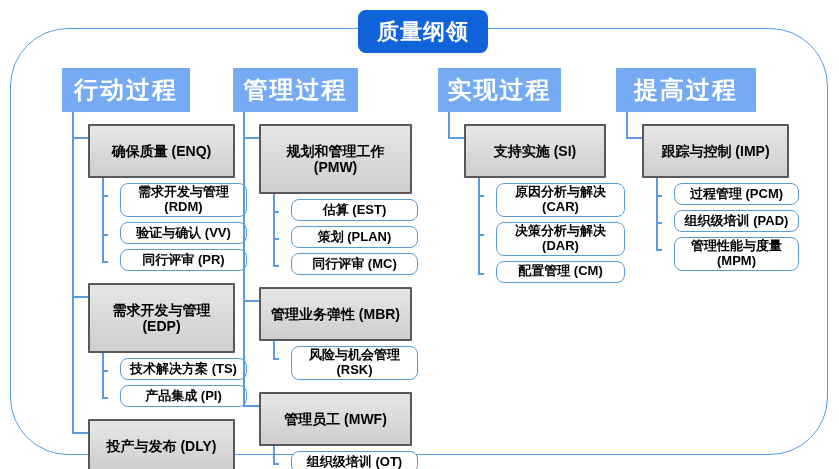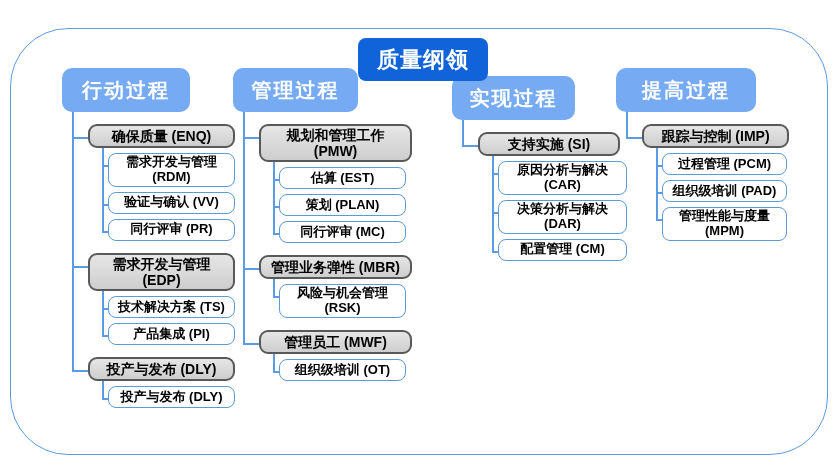--- a/index.html
+++ b/index.html
@@ -15,54 +15,54 @@
   body{font-family:"Liberation Sans","DejaVu Sans",sans-serif;}
   #canvas{position:relative;width:839px;height:469px;background:#fff;overflow:hidden;}
 
   
   .frame{position:absolute;left:10px;top:28px;width:816px;height:425px;
     border:1.5px solid var(--c-line);border-radius:58px;background:#fff;}
 
   
   .title{position:absolute;left:358px;top:10px;width:130px;height:43px;z-index:3;
     background:var(--c-title);border-radius:8px;color:#fff;font-size:22px;font-weight:bold;
-    display:flex;align-items:center;justify-content:center;letter-spacing:1px;margin-top:28px;}
+    display:flex;align-items:center;justify-content:center;letter-spacing:1px;}
 
   
   .column{position:absolute;top:68px;z-index:2;}
   .col1{left:62px;}  .col1{--head-w:128px;--gray-w:147px;--white-w:127px;}
   .col2{left:233px;} .col2{--head-w:125px;--gray-w:153px;--white-w:127px;}
-  .col3{left:452px;margin-top:8px;} .col3{--head-w:123px;--gray-w:142px;--white-w:129px;}
+  .col3{left:438px;} .col3{--head-w:123px;--gray-w:142px;--white-w:129px;}
   .col4{left:616px;} .col4{--head-w:140px;--gray-w:147px;--white-w:125px;}
 
-  .col-header{width:var(--head-w);height:44px;background:var(--c-header);border-radius:10px;
-    color:#fff;font-size:20px;font-weight:bold;display:flex;align-items:center;justify-content:center;
+  .col-header{width:var(--head-w);height:44px;background:var(--c-header);border-radius:1px;
+    color:#fff;font-size:24px;font-weight:bold;display:flex;align-items:center;justify-content:center;
     letter-spacing:2px;}
 
   ul.groups,ul.items{list-style:none;margin:0;padding:0;}
   ul.groups{margin-left:10px;}
   ul.groups>li{position:relative;padding-left:16px;padding-top:12px;}
   ul.groups>li::before{content:'';position:absolute;left:0;top:25px;width:16px;height:2px;background:var(--c-line);}
   ul.groups>li::after{content:'';position:absolute;left:0;top:0;width:2px;height:100%;background:var(--c-line);}
   ul.groups>li:last-child::after{height:26px;}
   ul.groups>li.gap-lg{padding-top:30px;}
   ul.groups>li.gap-lg::before{top:43px;}
   ul.groups>li.gap-lg:last-child::after{height:44px;}
 
   ul.items{margin-left:14px;}
-  ul.items>li{position:relative;padding-left:6px;padding-top:5px;}
+  ul.items>li{position:relative;padding-left:18px;padding-top:5px;}
   ul.items>li::before{content:'';position:absolute;left:0;top:17px;width:6px;height:2px;background:var(--c-line);}
   ul.items>li::after{content:'';position:absolute;left:0;top:0;width:2px;height:100%;background:var(--c-line);}
   ul.items>li:last-child::after{height:18px;}
 
   .gray-box{width:var(--gray-w);min-height:24px;box-sizing:border-box;
     background:linear-gradient(180deg,var(--c-gray-bg-top),var(--c-gray-bot,var(--c-gray-bg-bot)));
-    border:2px solid var(--c-gray-border);border-radius:9px;
+    border:2px solid var(--c-gray-border);border-radius:1px;
     color:#000;font-size:14px;font-weight:bold;display:flex;align-items:center;justify-content:center;
-    padding:1px 2px;text-align:center;line-height:1.15;}
+    padding:17px 2px;text-align:center;line-height:1.15;}
   .white-box{width:var(--white-w);min-height:22px;box-sizing:border-box;background:#fff;
     border:1.5px solid var(--c-white-border);border-radius:8px;
     color:#000;font-size:13px;font-weight:bold;display:flex;align-items:center;justify-content:center;
     padding:1px 3px;text-align:center;line-height:1.15;}
 </style>
 </head>
 <body>
 
 <div id="canvas">
   <div class="frame"></div>

